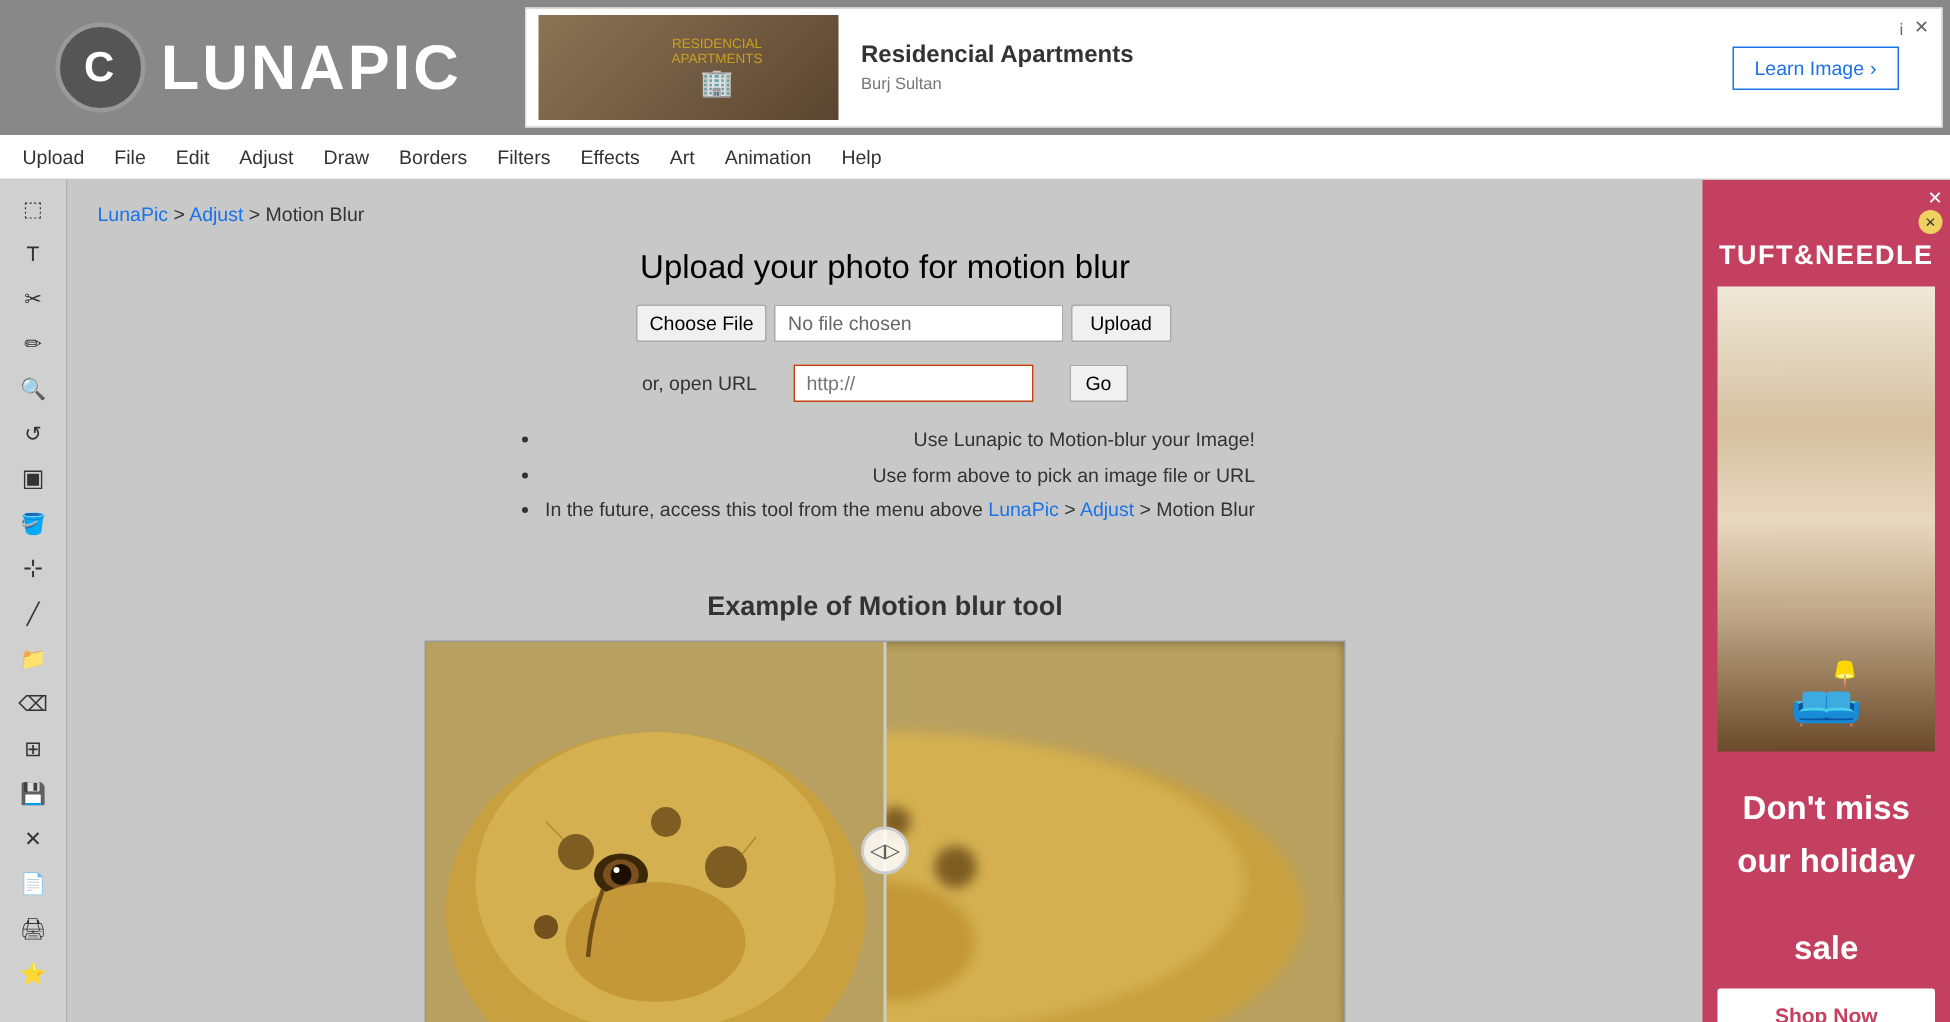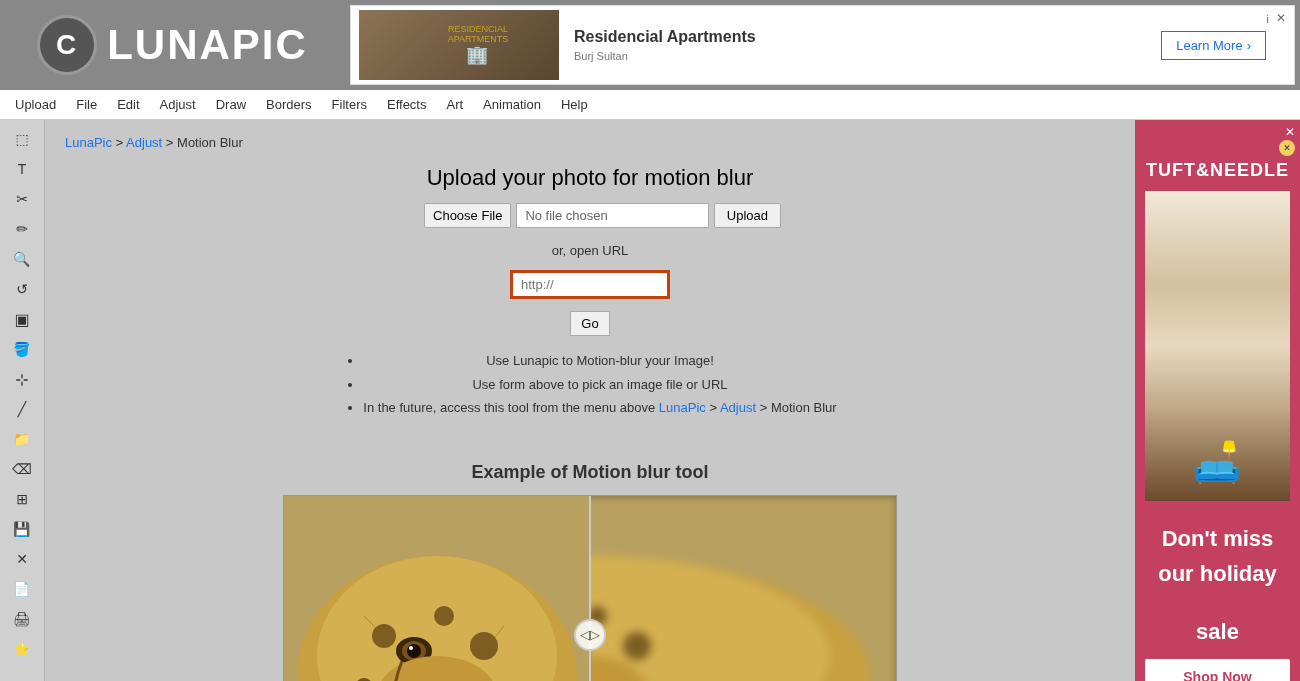--- a/index.html
+++ b/index.html
@@ -38,25 +38,25 @@
     #breadcrumb { font-size: 13px; margin-bottom: 15px; color: #333; }
     #breadcrumb a { color: #1a73e8; text-decoration: none; }
 
     
     #upload-section { text-align: center; margin-bottom: 20px; }
     #upload-title { font-size: 22px; font-weight: normal; color: #000000; margin-bottom: 12px; }
     #upload-row { display: flex; align-items: center; justify-content: center; gap: 5px; margin-bottom: 15px; }
     #file-input-btn { background: #f0f0f0; border: 1px solid #aaa; padding: 4px 8px; font-size: 13px; cursor: pointer; border-radius: 2px; margin-left: 25px; }
     #no-file-label { background: white; border: 1px solid #aaa; padding: 4px 100px 4px 8px; font-size: 13px; color: #666; border-radius: 0; }
     #upload-btn { background: #f0f0f0; border: 1px solid #aaa; padding: 4px 12px; font-size: 13px; cursor: pointer; border-radius: 2px; }
-    #url-row { display: flex; align-items: center; justify-content: center; gap: 12px; margin-bottom: 15px; flex-direction: column; }
+    #url-row { display: flex; align-items: center; justify-content: center; gap: 24px; margin-bottom: 15px; }
     #url-label { font-size: 13px; color: #333; }
-    #url-input { border: 3px solid #c2410c; padding: 4px 8px; font-size: 13px; width: 160px; background: white; }
+    #url-input { border: 1px solid #c2410c; padding: 4px 8px; font-size: 13px; width: 160px; background: white; }
     #go-btn { background: #f0f0f0; border: 1px solid #aaa; padding: 4px 10px; font-size: 13px; cursor: pointer; }
-    #instructions { text-align: center; display: inline-block; margin-bottom: 20px; }
+    #instructions { text-align: right; display: inline-block; margin-bottom: 20px; }
     #instructions ul { padding-left: 20px; }
     #instructions li { margin-bottom: 4px; font-size: 13px; color: #333; line-height: 1.5; }
     #instructions a { color: #1a73e8; text-decoration: none; }
 
     
     #example-title { text-align: center; font-size: 18px; font-weight: bold; color: #333; margin-bottom: 12px; }
     #example-container { width: 614px; height: 280px; margin: 0 auto; position: relative; overflow: hidden; border: 1px solid #999; }
     #example-left { position: absolute; left: 0; top: 0; width: 50%; height: 100%; overflow: hidden; background: #8B7A4A; }
     #example-right { position: absolute; right: 0; top: 0; width: 50%; height: 100%; overflow: hidden; background: #7A6A3A; }
     #divider-line { position: absolute; left: 50%; top: 0; width: 2px; height: 100%; background: #ccc; transform: translateX(-50%); }
@@ -90,21 +90,21 @@
     <span id="ad-info" style="font-size:11px;color:#666;">ℹ</span>
     <span id="ad-close">✕</span>
     <div id="ad-image-placeholder">
       <div style="color:#c8a020;font-size:9px;padding:5px;text-align:center;">RESIDENCIAL<br>APARTMENTS<br><span style="font-size:18px;">🏢</span></div>
     </div>
     <div id="ad-content">
       <div id="ad-title">Residencial Apartments</div>
       <div id="ad-location">Burj Sultan</div>
     </div>
     <button id="ad-cta">
-      <span>Learn More</span>
+      <span>Learn Image</span>
       <span>›</span>
     </button>
   </div>
 </div>
 
 <div id="nav">
   <a href="#">Upload</a>
   <a href="#">File</a>
   <a href="#">Edit</a>
   <a href="#">Adjust</a>

